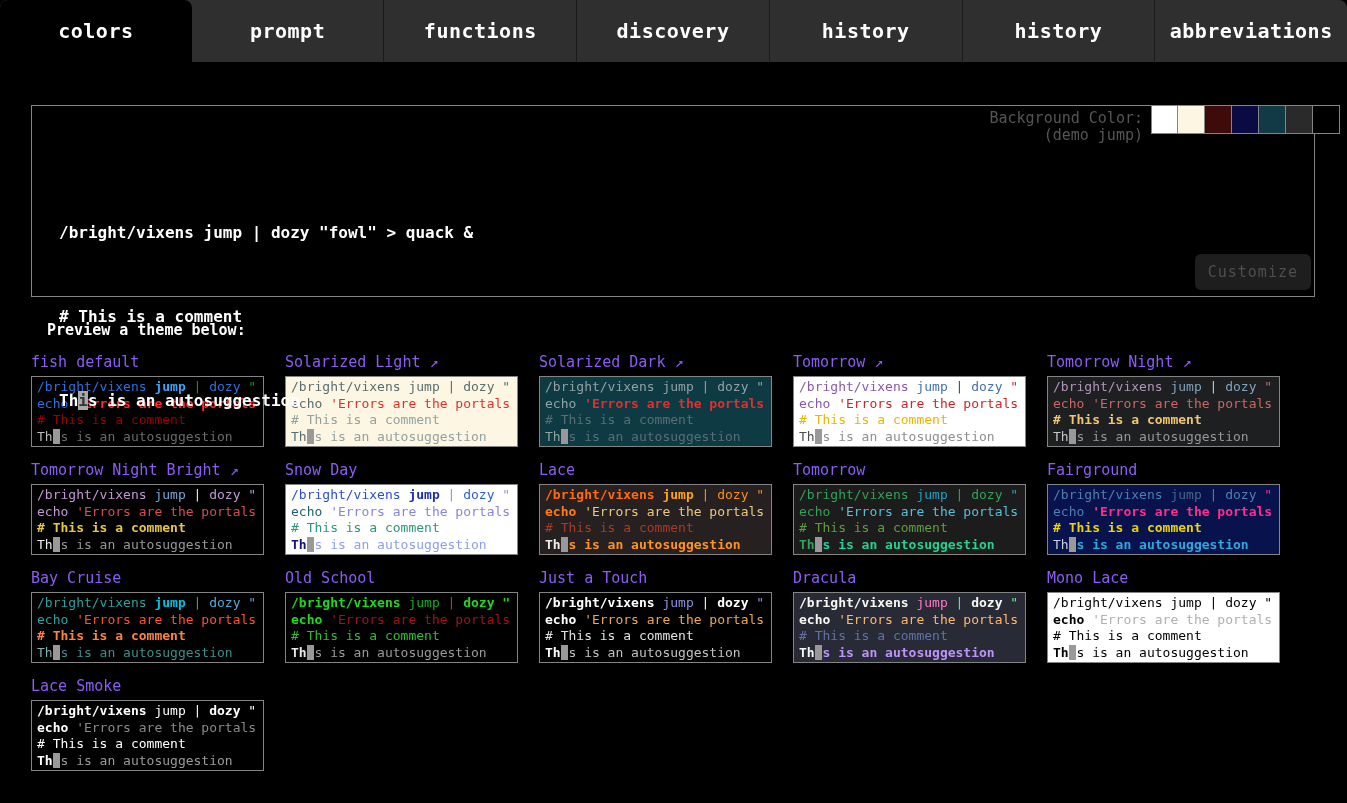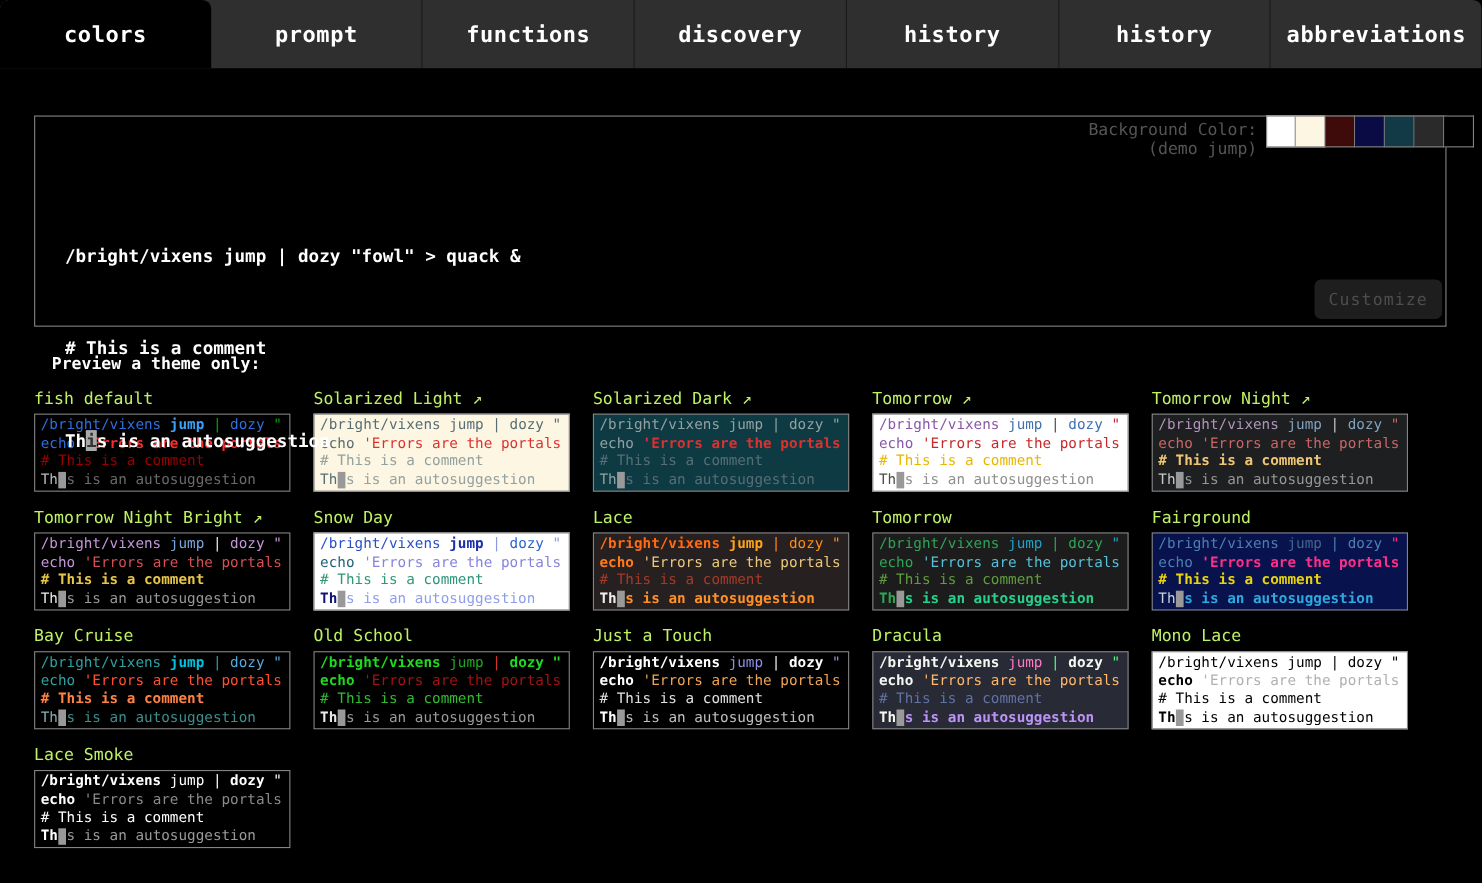--- a/index.html
+++ b/index.html
@@ -62,21 +62,21 @@
   .preview-heading {
     color:#fff; font-weight:bold; font-size:15px;
     margin:24px 0 14px 47px;
   }
   .theme-grid {
     display:grid; grid-template-columns:repeat(5,233px);
     column-gap:21px; row-gap:14px; margin-left:31px;
   }
   .theme-card { cursor:pointer; }
   .theme-label {
-    color:#bef264; font-size:15px; height:18px; margin-bottom:5px;
+    color:#8b5cf6; font-size:15px; height:18px; margin-bottom:5px;
     white-space:nowrap;
   }
   .theme-box {
     height:71px; border:1px solid #848484;
     padding:2px 0 0 5px; font-size:13px; line-height:16.5px;
     white-space:pre; overflow:hidden;
   }
   .b { font-weight:bold; }
 </style>
 </head>
@@ -108,21 +108,21 @@
 
   <div class="terminal-lines">
     <div>/bright/vixens jump | dozy "fowl" &gt; quack &amp;</div>
     <div># This is a comment</div>
     <div><span>Th</span><span class="cursor-main">i</span><span>s is an autosuggestion</span></div>
   </div>
 
   <button class="customize-btn">Customize</button>
 </div>
 
-<div class="preview-heading">Preview a theme only:</div>
+<div class="preview-heading">Preview a theme below:</div>
 
 <div class="theme-grid">
     <div class="theme-card">
       <div class="theme-label">fish default</div>
       <div class="theme-box" style="background: rgb(0, 0, 0);"><div><span style="color: rgb(46, 111, 222);">/bright/vixens</span> <span class="b" style="color: rgb(60, 162, 248);">jump</span> <span style="color: rgb(0, 164, 0);">|</span> <span style="color: rgb(46, 111, 222);">dozy</span> <span style="color: rgb(0, 164, 0);">"</span></div><div><span style="color: rgb(46, 111, 222);">echo</span> <span class="b" style="color: rgb(255, 44, 44);">'Errors are the portals</span></div><div><span style="color: rgb(153, 0, 0);"># This is a comment</span></div><div><span style="color: rgb(185, 185, 185);">Th</span><span style="background: rgb(153, 153, 153); color: rgb(153, 153, 153);">i</span><span style="color: rgb(106, 106, 106);">s is an autosuggestion</span></div></div>
     </div>
     <div class="theme-card">
       <div class="theme-label">Solarized Light<span> ↗</span></div>
       <div class="theme-box" style="background: rgb(253, 246, 227);"><div><span style="color: rgb(88, 110, 117);">/bright/vixens</span> <span style="color: rgb(88, 110, 117);">jump</span> <span style="color: rgb(88, 110, 117);">|</span> <span style="color: rgb(88, 110, 117);">dozy</span> <span style="color: rgb(88, 110, 117);">"</span></div><div><span style="color: rgb(88, 110, 117);">echo</span> <span style="color: rgb(220, 50, 47);">'Errors are the portals</span></div><div><span style="color: rgb(147, 161, 161);"># This is a comment</span></div><div><span style="color: rgb(88, 110, 117);">Th</span><span style="background: rgb(153, 153, 153); color: rgb(153, 153, 153);">i</span><span style="color: rgb(147, 161, 161);">s is an autosuggestion</span></div></div>
     </div>

